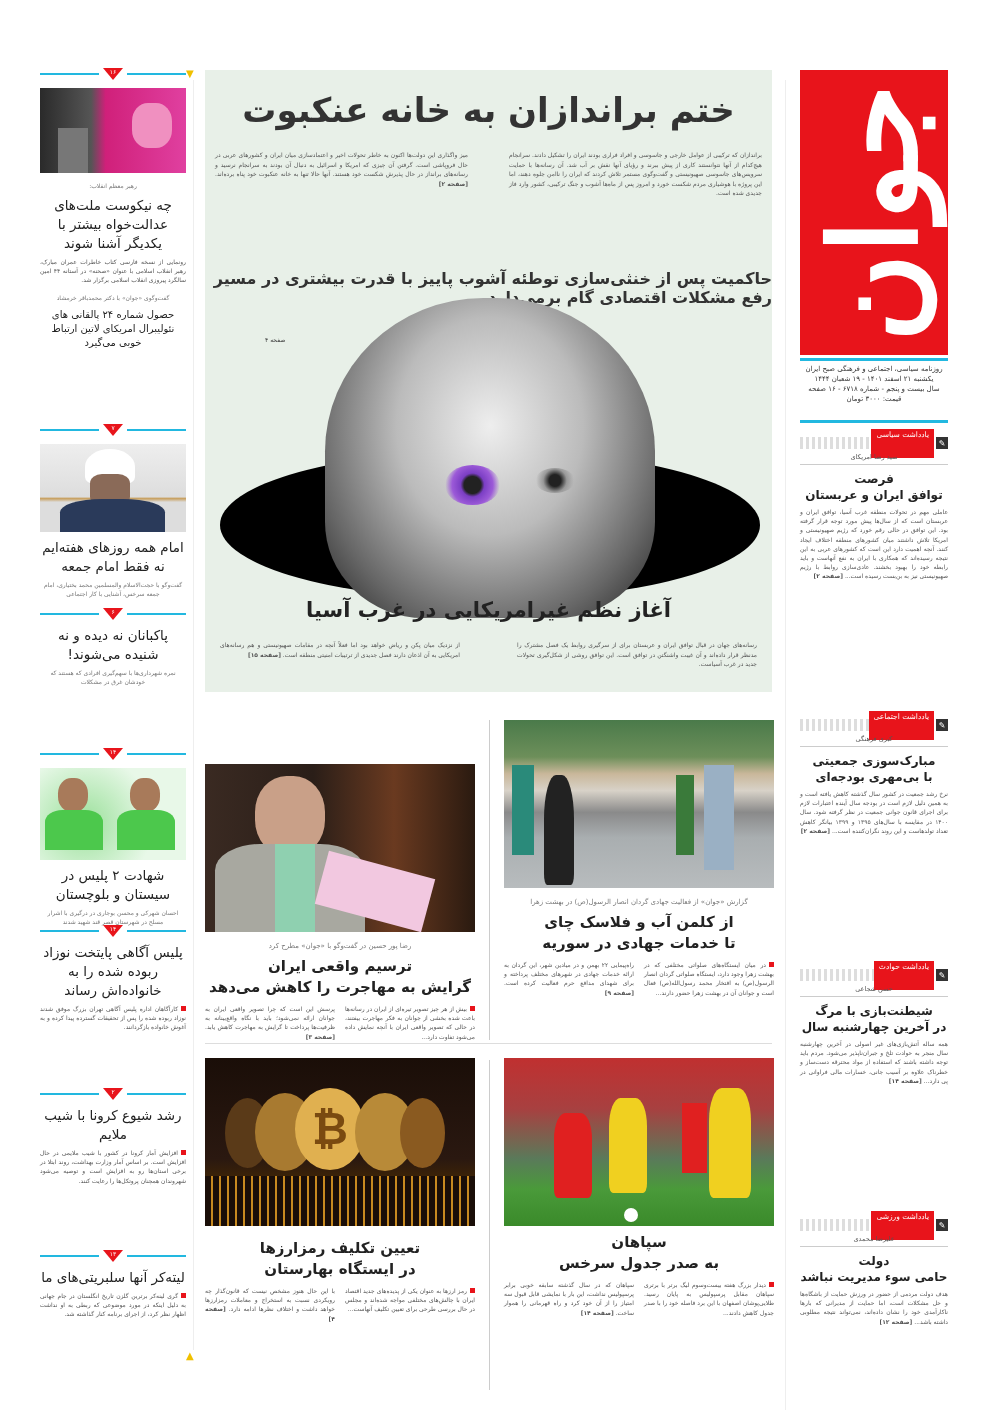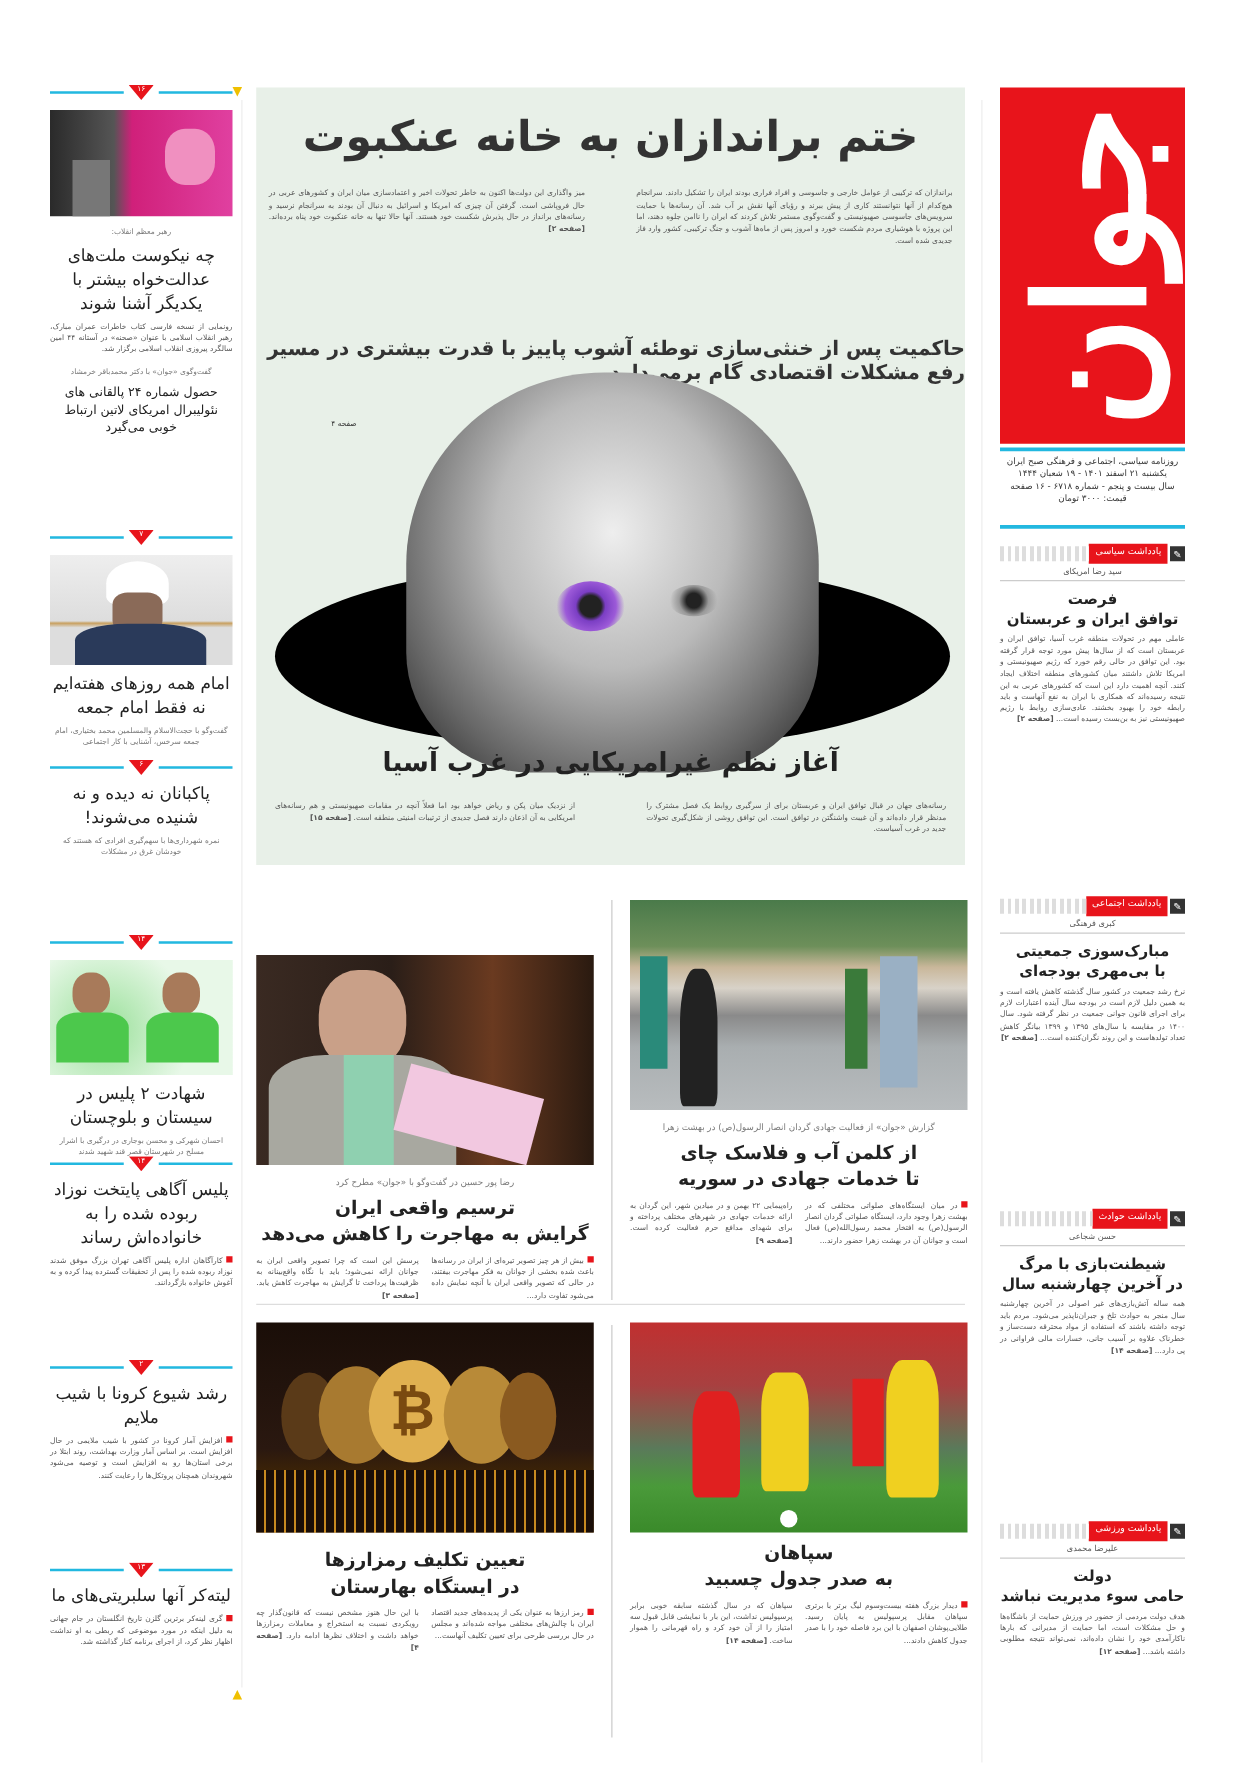--- a/index.html
+++ b/index.html
@@ -6,21 +6,21 @@
 body{width:990px;height:1414px;background:#fff;font-family:"DejaVu Sans",sans-serif;color:#222;position:relative;overflow:hidden;direction:rtl}
 .abs{position:absolute}
 
 .logo{left:800px;top:70px;width:148px;height:285px;background:#e8141b;display:flex;align-items:center;justify-content:center}
 .logo span{color:#fff;font-size:120px;font-weight:bold;font-family:"DejaVu Serif",serif;line-height:1;writing-mode:vertical-rl;transform:rotate(180deg)}
 .cyan-line{height:3px;background:#22b8e0}
 .masthead-info{left:800px;top:364px;width:148px;text-align:center;font-size:7px;line-height:10px;color:#333}
 .note{position:absolute;left:800px;width:148px}
 .note-head{display:flex;align-items:center;height:14px;direction:rtl}
 .note-icon{width:12px;height:12px;background:#333;margin-left:2px;display:flex;align-items:center;justify-content:center;color:#fff;font-size:8px}
-.note-tag{background:#e8141b;color:#fff;font-size:7.5px;padding:1px 5px;height:16px;line-height:10px}
+.note-tag{background:#e8141b;color:#fff;font-size:7.5px;padding:1px 5px;height:29px;line-height:10px}
 .note-stripes{flex:1;height:12px;background:repeating-linear-gradient(90deg,#ddd 0 3px,#fff 3px 6px)}
 .note-author{font-size:6.5px;text-align:center;color:#555;padding:3px 0;border-bottom:1px solid #ccc}
 .note-title{font-size:12px;font-weight:bold;text-align:center;line-height:16px;margin:6px 0 4px}
 .body-text{font-size:6px;line-height:9.2px;color:#555;text-align:justify}
 
 .lead{left:205px;top:70px;width:567px;height:622px;background:#e8f0e8}
 .lead-title{position:absolute;top:20px;width:100%;text-align:center;font-size:34px;font-weight:bold;color:#333}
 .lead-col{position:absolute;top:80px;width:253px;font-size:6px;line-height:9.5px;color:#555;text-align:justify}
 .lead-kicker{position:absolute;top:199px;width:100%;text-align:right;font-size:16px;font-weight:bold;color:#333}
 .ellipse{position:absolute;left:15px;top:380px;width:540px;height:150px;background:#000;border-radius:50%}
@@ -163,21 +163,21 @@
 </div>
 
 <div class="story" style="left:504px;top:1058px">
   <div class="photo" style="background:linear-gradient(180deg,#c03030 0%,#a84040 30%,#5a7a5a 60%,#4a9a3a 78%,#3a8a2a 100%);position:relative">
     <div style="position:absolute;left:50px;top:55px;width:38px;height:85px;background:#e02020;border-radius:30% 30% 10% 10%"></div>
     <div style="position:absolute;left:105px;top:40px;width:38px;height:95px;background:#f0d020;border-radius:30% 30% 10% 10%"></div>
     <div style="position:absolute;left:205px;top:30px;width:42px;height:110px;background:#f0d020;border-radius:30% 30% 10% 10%"></div>
     <div style="position:absolute;left:178px;top:45px;width:25px;height:70px;background:#e02020"></div>
     <div style="position:absolute;left:120px;top:150px;width:14px;height:14px;background:#fff;border-radius:50%"></div>
   </div>
-  <div class="story-title" style=""><span>سپاهان</span><br><span>به صدر جدول چسبید</span></div>
+  <div class="story-title" style=""><span>سپاهان</span><br><span>به صدر جدول سرخس</span></div>
   <div class="cols">
     <div class="body-text"><span class="red-sq"></span><span>دیدار بزرگ هفته بیست‌وسوم لیگ برتر با برتری سپاهان مقابل پرسپولیس به پایان رسید. طلایی‌پوشان اصفهان با این برد فاصله خود را با صدر جدول کاهش دادند...</span></div>
     <div class="body-text"><span>سپاهان که در سال گذشته سابقه خوبی برابر پرسپولیس نداشت، این بار با نمایشی قابل قبول سه امتیاز را از آن خود کرد و راه قهرمانی را هموار ساخت.</span> <b>[صفحه ۱۴]</b></div>
   </div>
 </div>
 
 <div class="story" style="left:205px;top:1058px">
   <div class="photo" style="background:linear-gradient(180deg,#1a0e08 0%,#2a1810 60%,#3a2208 70%,#7a5010 100%);position:relative">
     <div style="position:absolute;left:20px;top:40px;width:45px;height:70px;background:#5a3a18;border-radius:50%"></div>
     <div style="position:absolute;left:50px;top:35px;width:60px;height:78px;background:#a87a30;border-radius:50%"></div>

